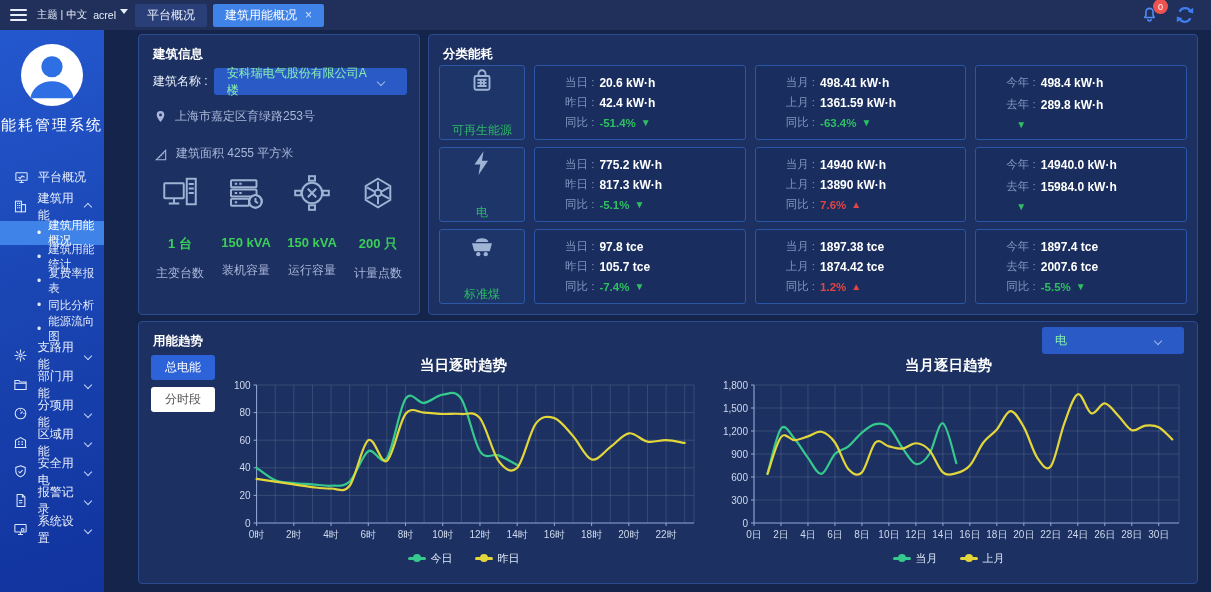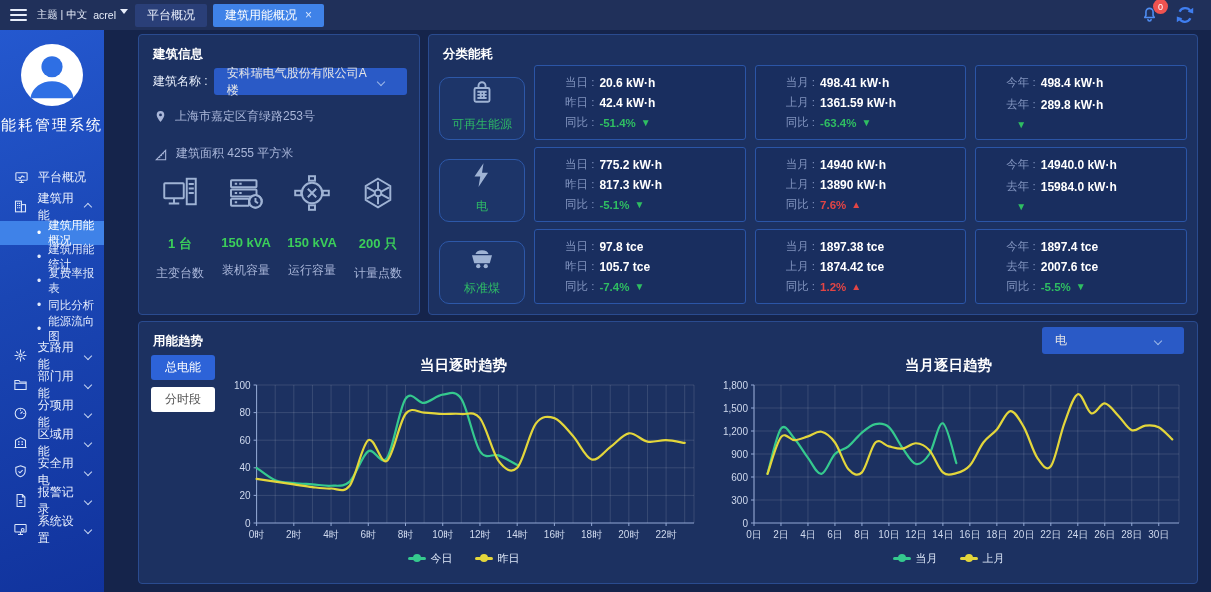--- a/index.html
+++ b/index.html
@@ -39,34 +39,34 @@
   
   .main { position:absolute; top:30px; left:128px; right:0; bottom:0; background:#15244b; }
   .panel { position:absolute; background:#1c3161; border:1px solid #2a4b8f; border-radius:4px; }
   .panel-title { position:absolute; top:11px; left:14px; font-size:12.5px; font-weight:bold; color:#fff; }
   .building-panel { left:10px; top:4px; width:282px; height:281px; }
   .category-panel { left:300px; top:4px; right:13px; height:281px; }
   .trend-panel { left:10px; top:291px; right:13px; height:263px; }
   
   .bname-row { position:absolute; top:33px; left:14px; right:12px; display:flex; align-items:center; }
   .bname-label { font-size:12px; color:#e8effc; margin-right:6px; white-space:nowrap; }
-  .select { height:27px; background:#2a5ac6; border-radius:3px; display:flex; align-items:center; padding:0 10px 0 13px; font-size:12px; color:#e5e5e5; cursor:pointer; }
+  .select { height:27px; background:#2a5ac6; border-radius:3px; display:flex; align-items:center; padding:0 10px 0 13px; font-size:12px; color:#86efac; cursor:pointer; }
   .bname-row .select { flex:1; }
   .select .chev { border-color:#9db8e8; margin-left:auto; }
   .binfo-row { position:absolute; left:15px; right:10px; display:flex; align-items:center; gap:8px; color:#a9b6d9; font-size:12px; }
   .binfo-row.addr { top:73px; }
   .binfo-row.area { top:110px;align-items:flex-end; }
   .bstats { position:absolute; left:8px; right:8px; top:128px; bottom:30px; display:grid; grid-template-columns:repeat(4,1fr); }
   .bstat { display:flex; flex-direction:column; align-items:center; padding-top:8px; }
   .bicon { height:44px; display:flex; align-items:center; color:#9fb3d4; }
   .bval { margin-top:20px; color:#3bcf5a; font-weight:bold; font-size:13px; white-space:nowrap; }
   .blab { margin-top:12px; color:#a9b6d9; font-size:12px; white-space:nowrap; }
   
   .cat-grid { position:absolute; top:30px; left:10px; right:10px; bottom:10px; display:grid; grid-template-columns:86px 1fr 1fr 1fr; grid-template-rows:repeat(3,1fr); gap:7px 9px; }
-  .cat-icon-box { background:#1d3569; border:1px solid #2d58a8; border-radius:10px; display:flex; flex-direction:column; align-items:center; justify-content:flex-start; gap:8px; color:#9fb3d4;margin-top:12px; }
+  .cat-icon-box { background:#1d3569; border:1px solid #2d58a8; border-radius:3px; display:flex; flex-direction:column; align-items:center; justify-content:space-between; gap:8px; color:#9fb3d4; }
   .cat-icon-label { font-size:12px; color:#2eb966; white-space:nowrap; }
   .cat-cell { background:#192e5f; border:1px solid #2b55a6; border-radius:3px; padding:9px 8px 9px 30px; display:flex; flex-direction:column; justify-content:space-between; }
   .cat-line { font-size:11.5px; display:flex; align-items:center; }
   .lab { color:#8093be; white-space:nowrap; }
   .val { color:#fff; font-weight:bold; margin-left:5px; font-size:12px; white-space:nowrap; }
   .cval { margin-left:5px; font-weight:bold; }
   .carrow { margin-left:5px; font-size:10px; }
   [data-dir="down"] { color:#2fbe62; }
   [data-dir="up"] { color:#e24545; }
   

